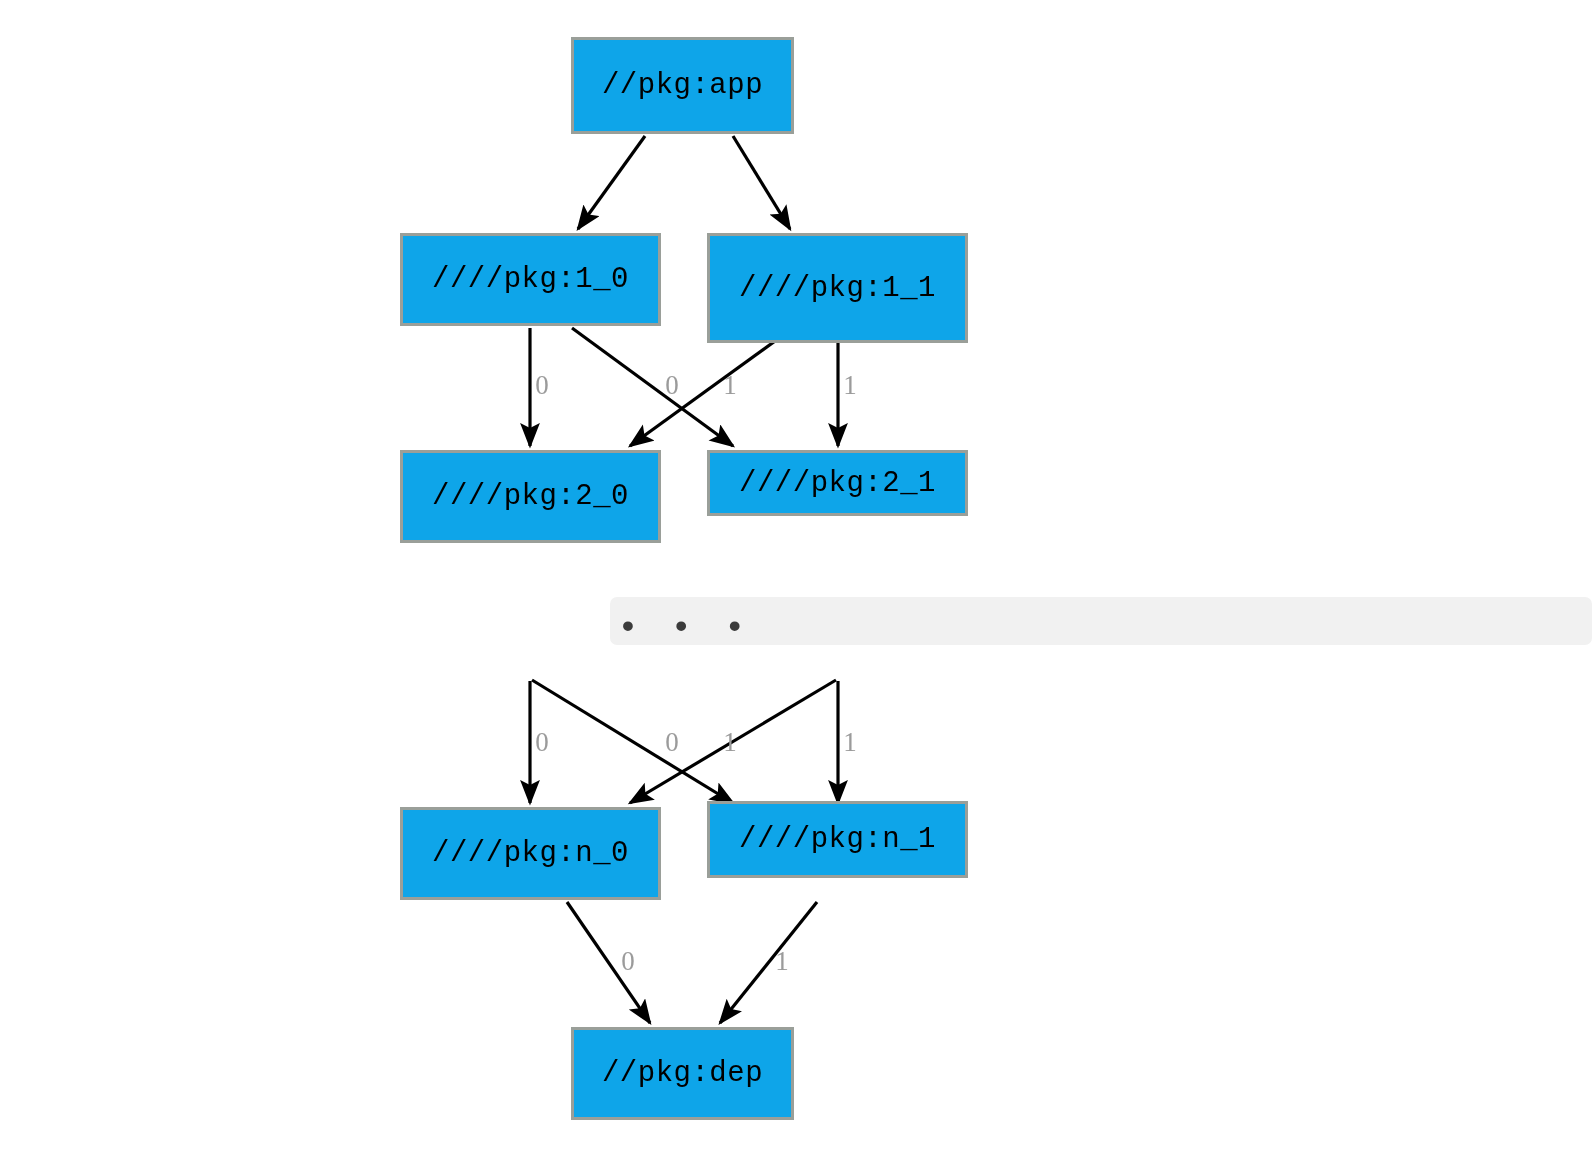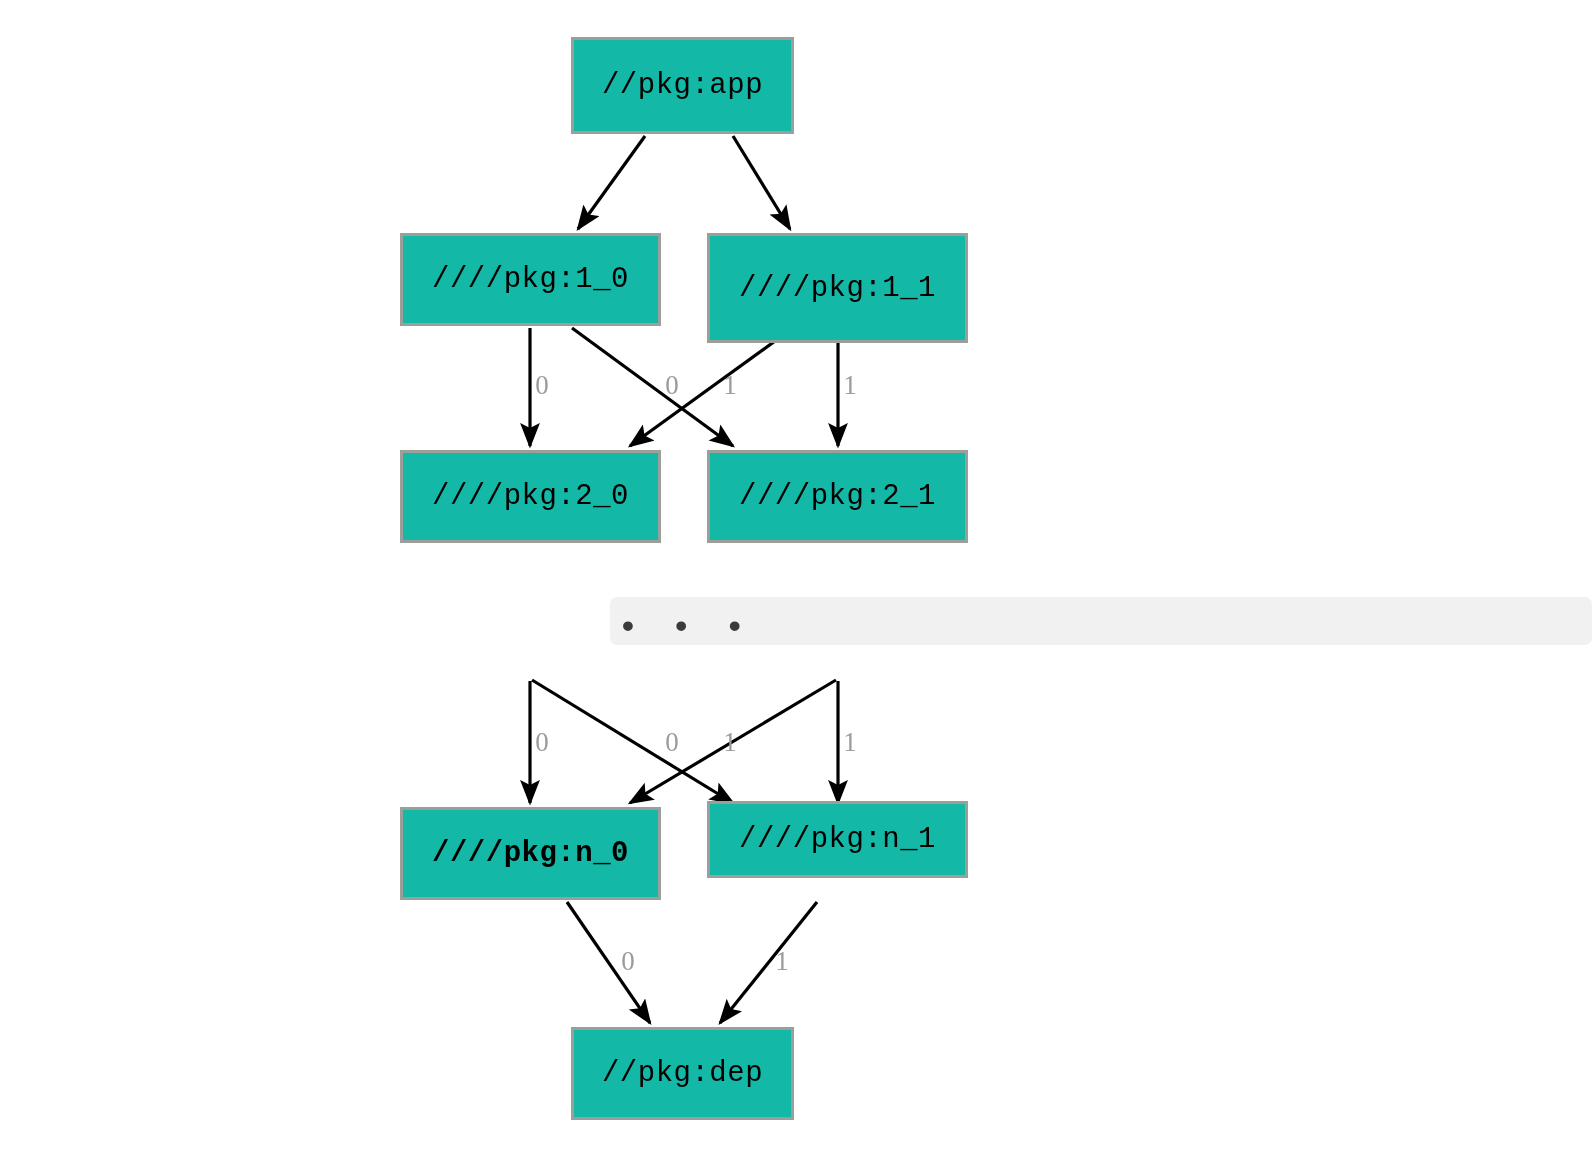--- a/index.html
+++ b/index.html
@@ -20,21 +20,21 @@
   svg.graph-layer {
     position: absolute;
     left: 0;
     top: 0;
     width: 1592px;
     height: 1162px;
   }
   .node-box {
     position: absolute;
     box-sizing: border-box;
-    background: #14b8a6;
+    background: #0ea5e9;
     border: 3px solid #9a9f99;
     display: flex;
     align-items: center;
     justify-content: center;
     font-family: "Liberation Mono", "DejaVu Sans Mono", monospace;
     font-size: 29px;
     letter-spacing: 0.5px;
     color: #000000;
     white-space: nowrap;
   }
@@ -98,24 +98,24 @@
       </div>
       <div class="node-box" style="left: 400px; top: 233px; width: 261px; height: 93px; justify-content: center;">
         <span>////pkg:1_0</span>
       </div>
       <div class="node-box" style="left: 707px; top: 233px; width: 261px; height: 110px;">
         <span>////pkg:1_1</span>
       </div>
       <div class="node-box" style="left: 400px; top: 450px; width: 261px; height: 93px;">
         <span>////pkg:2_0</span>
       </div>
-      <div class="node-box" style="left: 707px; top: 450px; width: 261px; height: 93px;">
+      <div class="node-box" style="left: 707px; top: 450px; width: 261px; height: 66px;">
         <span>////pkg:2_1</span>
       </div>
-      <div class="node-box" style="left: 400px; top: 807px; width: 261px; height: 93px; font-weight: bold;">
+      <div class="node-box" style="left: 400px; top: 807px; width: 261px; height: 93px;">
         <span>////pkg:n_0</span>
       </div>
       <div class="node-box" style="left: 707px; top: 801px; width: 261px; height: 77px;">
         <span>////pkg:n_1</span>
       </div>
       <div class="node-box" style="left: 571px; top: 1027px; width: 223px; height: 93px;">
         <span>//pkg:dep</span>
       </div>
     </div>
 

